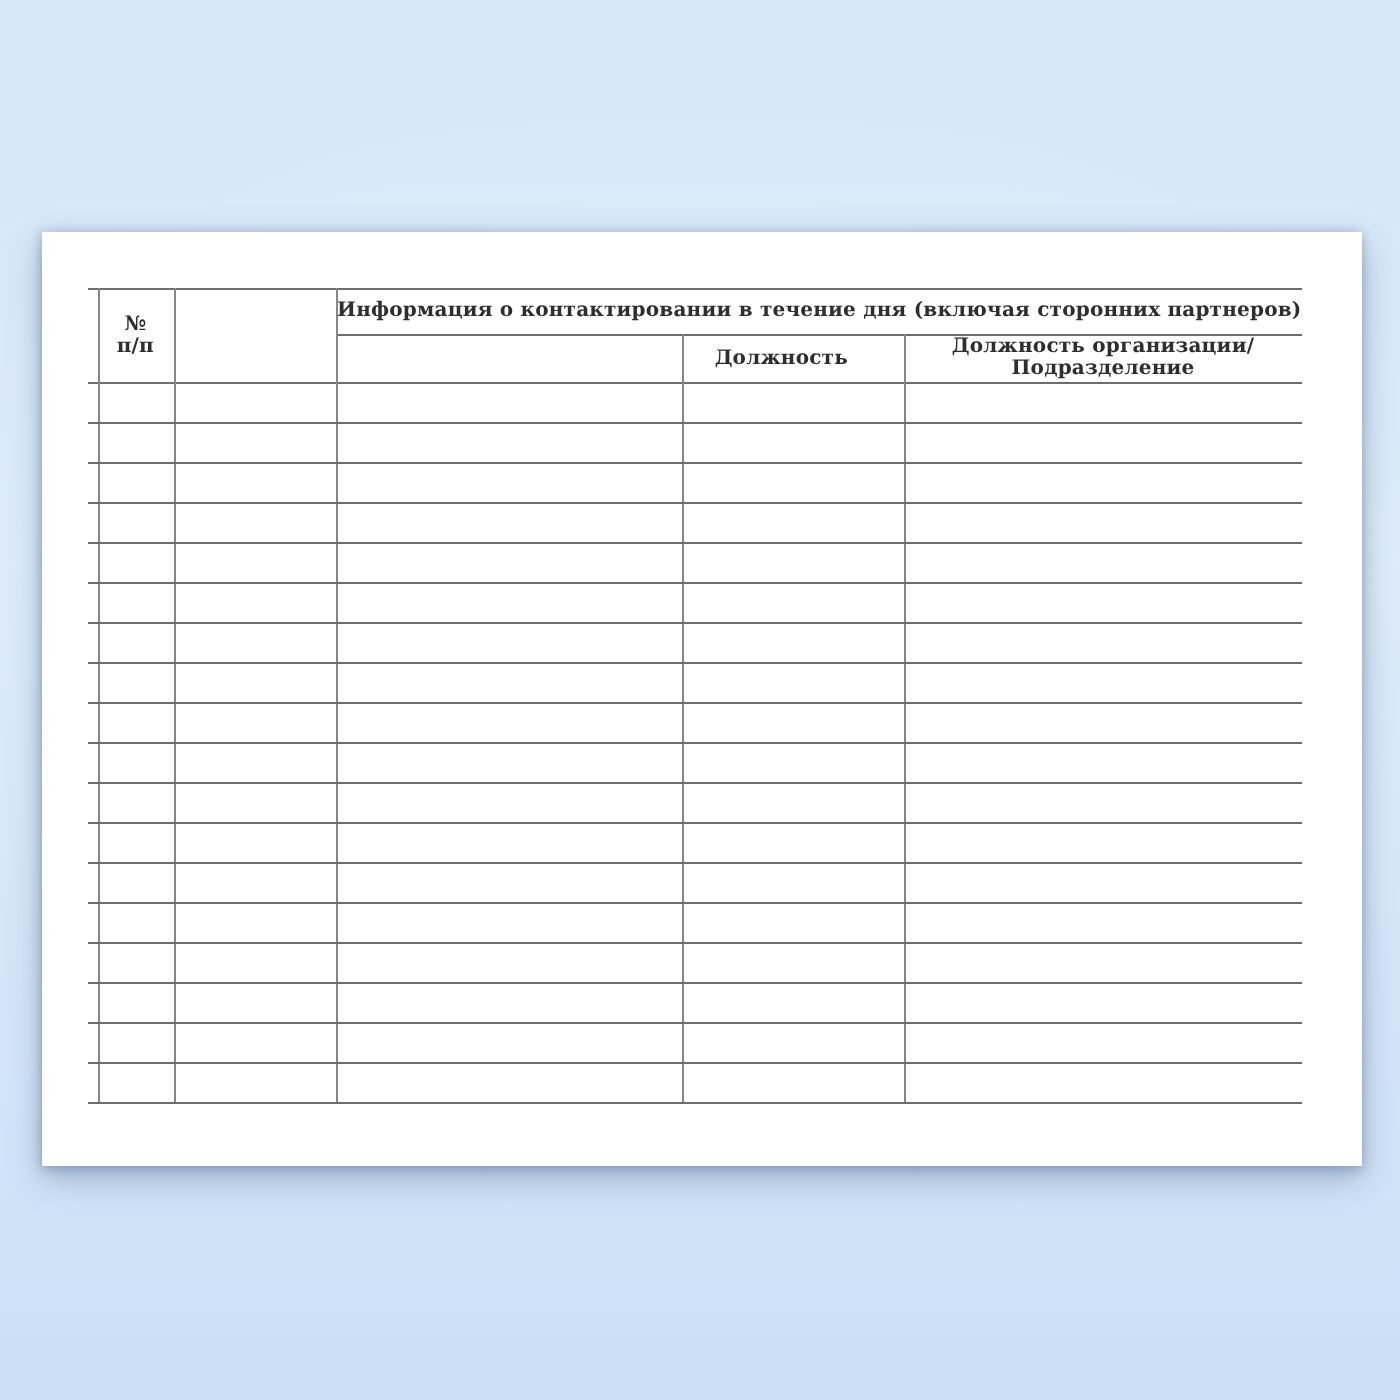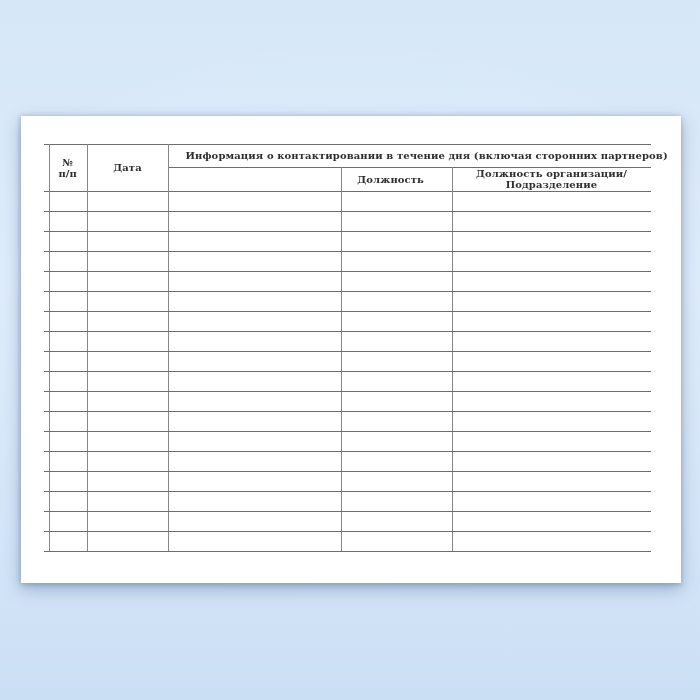--- a/index.html
+++ b/index.html
@@ -74,21 +74,21 @@
     font-size: 10px;
     font-weight: bold;
     line-height: 11px;
     color: var(--ink, #2e2e2e);
     letter-spacing: 0.1px;
     white-space: nowrap;
   }
 
   .lbl-num  { left: 4.7px;   top: 0;    width: 38px;    height: 47px; }
   .lbl-date { left: 42.7px;  top: 0;    width: 81.7px;  height: 47px; }
-  .lbl-info { left: 124.3px; top: 0;    width: 482.7px; height: 23px; margin-left: 17px; }
+  .lbl-info { left: 124.3px; top: 0;    width: 482.7px; height: 23px; }
   .lbl-fio  { left: 124.3px; top: 23px; width: 172.3px; height: 24px; }
   .lbl-pos  { left: 291px; top: 23px; width: 111.3px; height: 24px; }
   .lbl-org  { left: 408px;   top: 23px; width: 199px;   height: 24px; }
 </style>
 </head>
 <body>
 
 <div class="paper">
   <div class="grid">
 
@@ -100,23 +100,20 @@
     <div class="vline" style="left:42.7px"></div>
     <div class="vline" style="left:124.3px"></div>
     <div class="vline sub" style="left:296.7px"></div>
     <div class="vline sub" style="left:408px"></div>
 
     <div class="cell-label lbl-num">
       <span>№</span>
       <span>п/п</span>
     </div>
 
-    <div class="cell-label lbl-date">
-      <span>Дата</span>
-    </div>
 
     <div class="cell-label lbl-info">
       <span>Информация о контактировании в течение дня (включая сторонних партнеров)</span>
     </div>
 
 
     <div class="cell-label lbl-pos">
       <span>Должность</span>
     </div>
 

